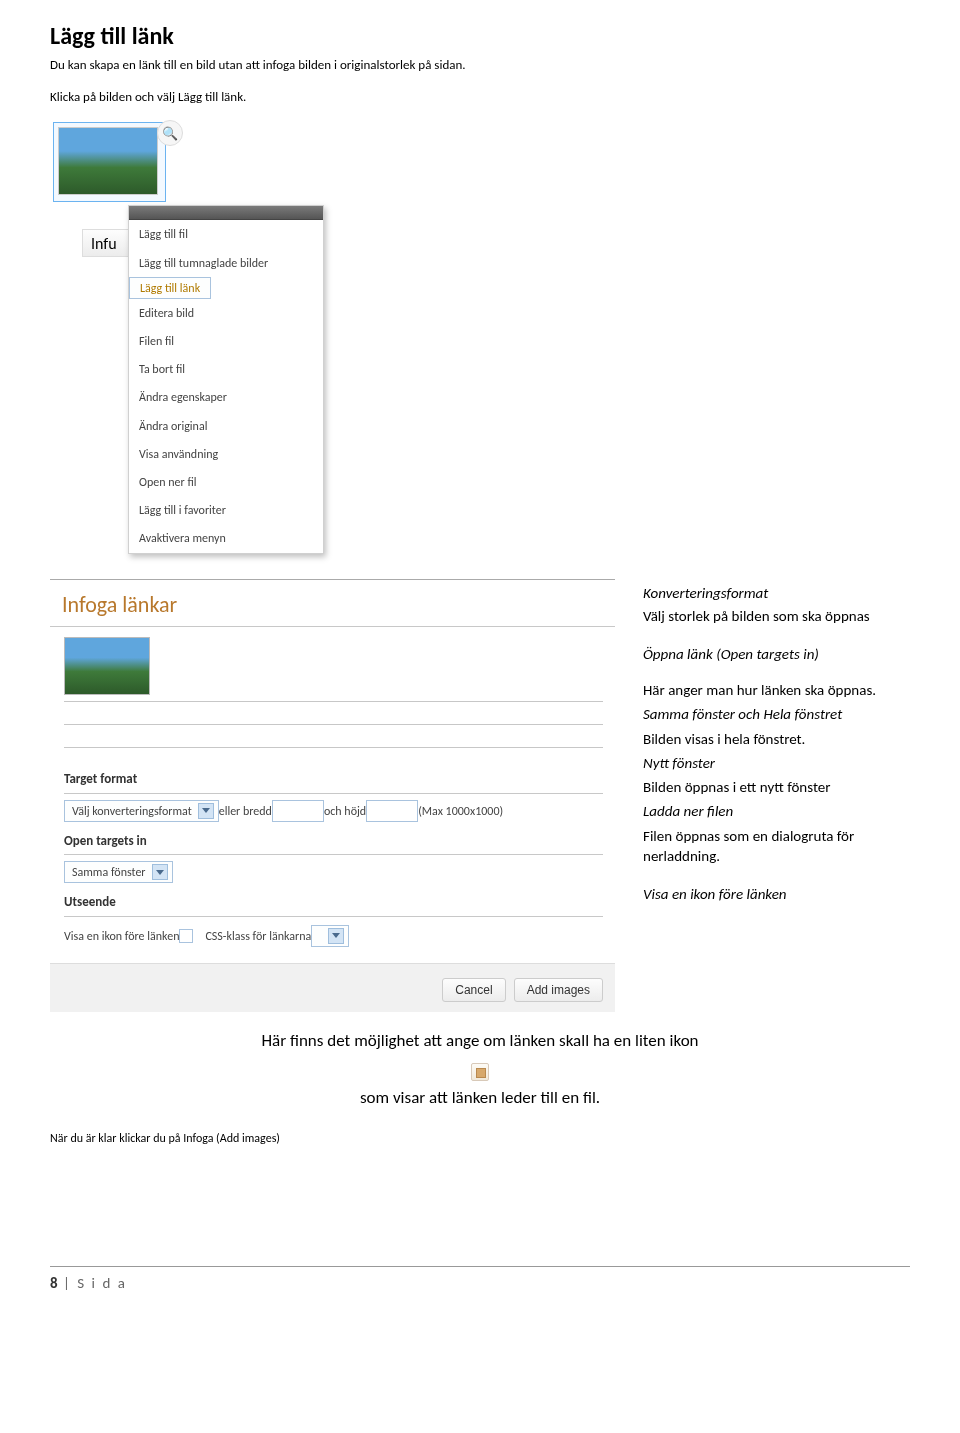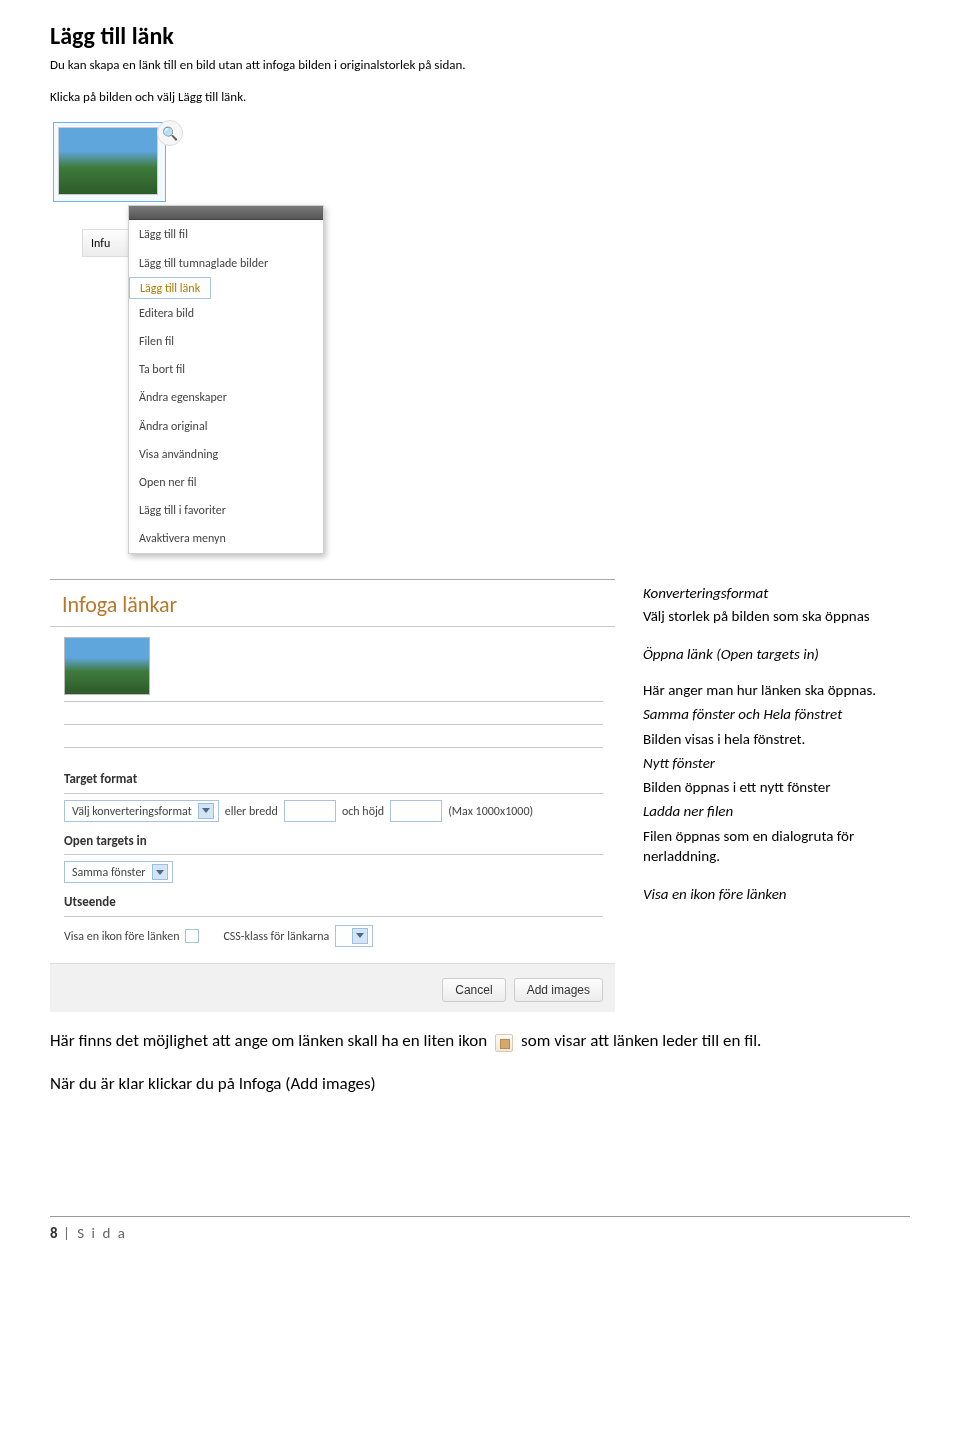--- a/index.html
+++ b/index.html
@@ -37,21 +37,21 @@
     width: 26px; height: 26px; border-radius: 50%;
     background: #f6f6f6; border: 1px solid #ddd;
     display: flex; align-items: center; justify-content: center;
     font-size: 13px;
   }
   .infu-btn {
     position: absolute; left: 32px; top: 110px;
     width: 47px; height: 28px;
     background: linear-gradient(#fdfdfd,#ececec);
     border: 1px solid #ddd; border-right: none;
-    font-size: 12px; display:flex; align-items:center; padding-left:8px;
+    font-size: 16px; display:flex; align-items:center; padding-left:8px;
   }
   .ctx-menu {
     position: absolute; left: 78px; top: 86px;
     width: 196px; background:#fff;
     border: 1px solid #d0d0d0;
     box-shadow: 2px 3px 6px rgba(0,0,0,.25);
     font-size: 12px; color:#444;
   }
   .ctx-menu .mi { padding: 6px 10px; cursor: default; }
   .ctx-menu .mi.sel { color:#b07a00; }
@@ -75,21 +75,21 @@
   .dlg-sep { height:1px; background:#c8c8c8; }
   .dlg-body { padding: 10px 12px 4px 14px; }
   .dlg-thumb {
     width: 86px; height: 58px; border:1px solid #bbb;
     background: linear-gradient(180deg,#5fa6dd 0%,#5fa6dd 35%,#3e7a3a 60%,#2d5a2a 100%);
     margin-bottom: 6px;
   }
   .lines { margin-top:6px; }
   .lines .ln { height:1px; background:#c7c7c7; margin-bottom: 22px; }
   .sect-label { font-size: 13px; font-weight:700; color:#333; margin: 10px 0 5px 0; }
-  .form-row { display:flex; align-items:center; gap:6px; font-size:12px; color:#444; margin-bottom:6px; }
+  .form-row { display:flex; align-items:center; font-size:12px; color:#444; margin-bottom:6px; }
   .sel {
     display:inline-flex; align-items:center; gap:6px;
     border:1px solid #a9c3de; background:#fdfefe;
     padding: 2px 4px 2px 7px; font-size:12px; height:22px;
   }
   .sel .caret {
     width:16px; height:16px; background:#d3e4f5; border:1px solid #9fbedd;
     display:flex; align-items:center; justify-content:center;
   }
   .sel .caret::after {
@@ -110,31 +110,31 @@
     font-size:12px; padding:4px 12px; color:#333;
   }
 
   
   .aside { width: 265px; font-size:15px; font-style: normal; color:#000; padding-top: 4px;}
   .aside .it { font-style: italic; }
   .aside p { margin-bottom: 4px; }
   .aside .group { margin-bottom: 2px; }
 
   
-  .trail { font-size:17px; margin: 10px 0 20px 0; display:flex; flex-wrap:wrap; align-items:center; gap:8px;}
+  .trail { font-size:17px; margin: 10px 0 20px 0; display:flex; flex-wrap:wrap; align-items:center; gap:8px;flex-direction:column;}
   .inline-icon {
     display:inline-block; width:18px; height:18px; border:1px solid #d8c9b8;
     background: linear-gradient(#fdfbf6,#f1e9da); border-radius:2px;
     position:relative; top:2px;
   }
   .inline-icon::after{
     content:""; position:absolute; left:4px; top:4px; width:8px;height:8px;
     background:#d7a86b; border:1px solid #b9894e;
   }
-  .final { font-size:17px; margin-bottom: 60px; }
+  .final { font-size:12px; margin-bottom: 60px; }
 
   .page-foot {
     border-top:1px solid #999;
     margin-top: 120px;
     text-align:left; font-size:15px; color:#666; padding-top:6px;
     letter-spacing: 2px;
   }
   .page-foot strong { color:#333; font-weight:700; letter-spacing:0; }
 </style>
 </head>

